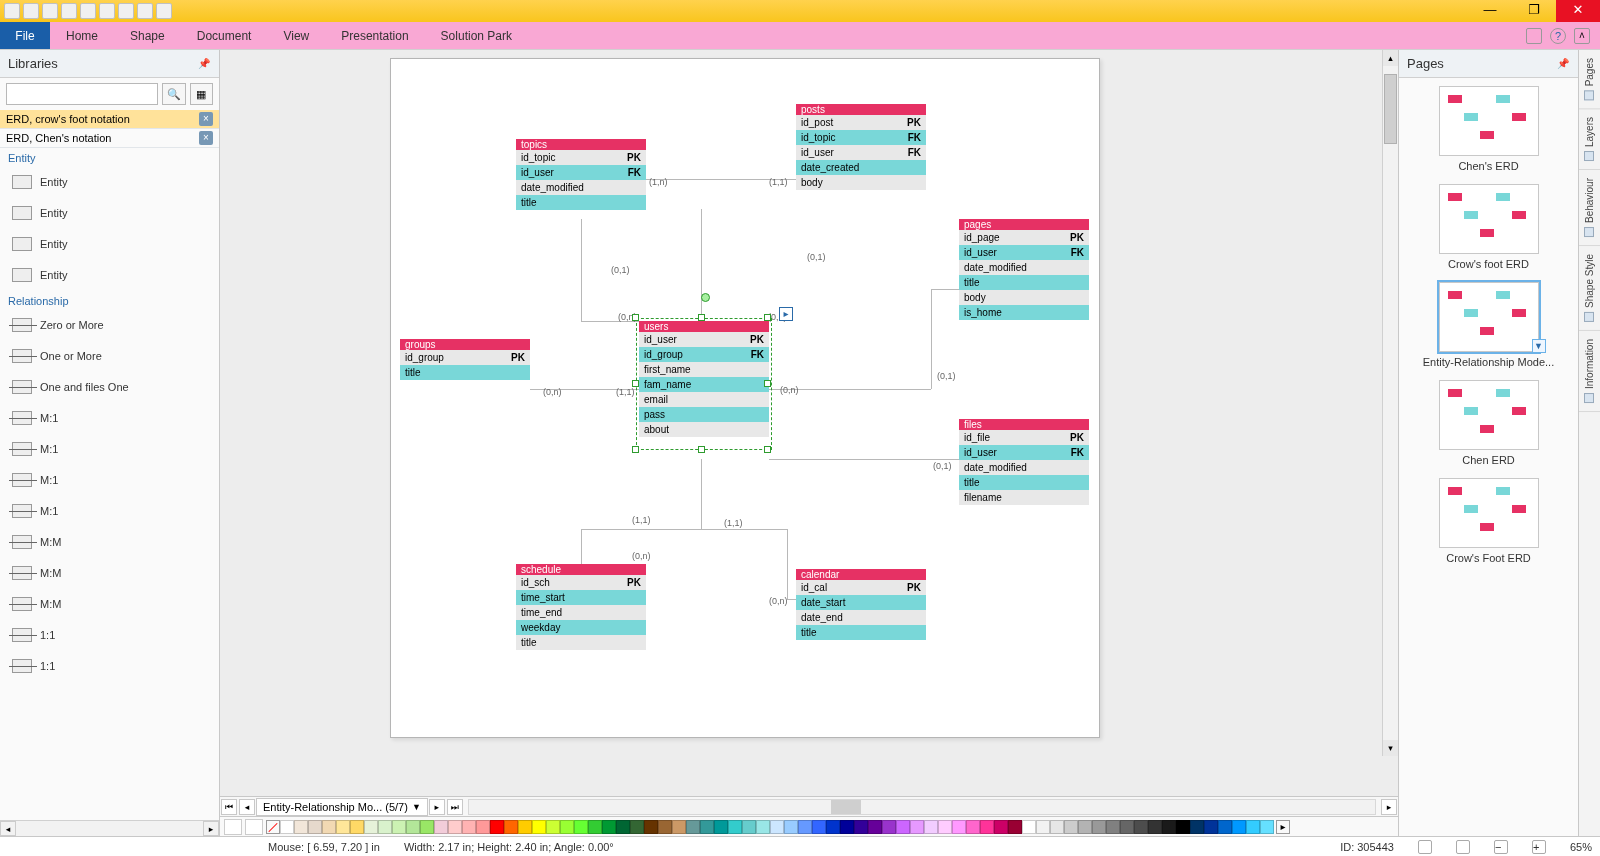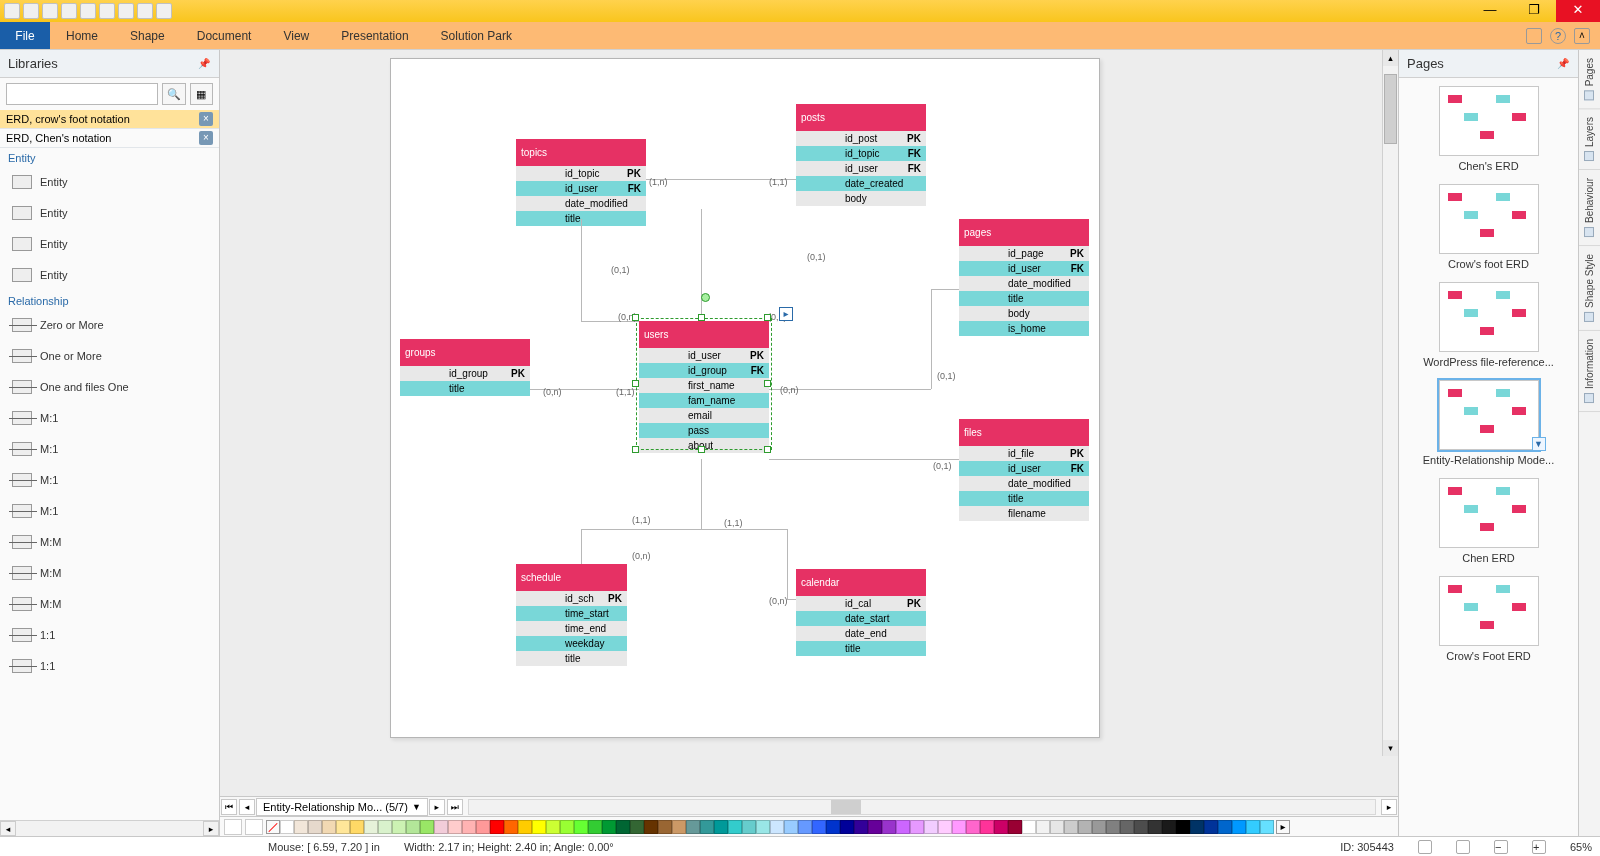--- a/index.html
+++ b/index.html
@@ -8,21 +8,21 @@
 
 .titlebar { height: 22px; background: linear-gradient(#ffd24d,#f9c51d); display: flex; align-items: center; font-size: 12px; position: relative; }
 .qat { display: flex; gap: 3px; padding-left: 4px; }
 .qat .qbtn { width: 16px; height: 16px; background: #f0f0f0; border: 1px solid #c0c0c0; border-radius: 2px; }
 .title-text { position: absolute; left: 50%; transform: translateX(-50%); color: #000; }
 .win-controls { margin-left: auto; display: flex; }
 .win-controls .wb { width: 44px; height: 22px; text-align: center; line-height: 20px; font-size: 13px; }
 .win-controls .close { background: #e81123; color: #fff; }
 
 
-.ribbon { height: 28px; background: #fdba74; border-bottom: 1px solid #d0d0d0; display: flex; align-items: stretch; font-size: 12px; }
+.ribbon { height: 28px; background: #f9a8d4; border-bottom: 1px solid #d0d0d0; display: flex; align-items: stretch; font-size: 12px; }
 .file-tab { background: #1a5ea8; color: #fff; width: 50px; display: flex; align-items: center; justify-content: center; }
 .ribbon-tab { padding: 0 16px; display: flex; align-items: center; color: #333; }
 .ribbon-right { margin-left: auto; display: flex; align-items: center; gap: 8px; padding-right: 10px; }
 .rb-icon { width: 16px; height: 16px; border: 1px solid #999; border-radius: 2px; }
 
 
 .main { display: flex; height: calc(856px - 22px - 28px - 20px); }
 
 
 .libraries { width: 220px; border-right: 1px solid #c8c8c8; display: flex; flex-direction: column; background: #fafafa; }
@@ -49,24 +49,24 @@
 .canvas-scroll { flex: 1; overflow: hidden; position: relative; }
 .vscrollbar { position: absolute; right: 0; top: 0; bottom: 40px; width: 16px; background: #f2f2f2; border-left: 1px solid #d0d0d0; }
 .vscrollbar .thumb { position: absolute; left: 1px; right: 1px; top: 24px; height: 70px; background: #cfcfcf; border: 1px solid #b0b0b0; }
 .vscrollbar .ar { position:absolute; left:0; right:0; height:16px; text-align:center; font-size:9px; line-height:16px; background:#e8e8e8; }
 .vscrollbar .up{top:0;} .vscrollbar .dn{bottom:0;}
 
 .page { position: absolute; left: 170px; top: 8px; width: 710px; height: 680px; background: #fff; border: 1px solid #b5b5b5; box-shadow: 2px 2px 4px rgba(0,0,0,.1); }
 
 
 .erd { position: absolute; font-size: 10px; }
-.erd .hdr { background: #e63164; color: #fff; padding: 8px 5px; font-size: 10px; }
+.erd .hdr { background: #e63164; color: #fff; padding: 0 5px; font-size: 10px; }
 .erd .row { display: flex; padding: 2px 5px; background: #e8e8e8; }
 .erd .row.alt { background: #79d7d8; }
-.erd .row .col1 { flex: 1; margin-left: 44px; }
+.erd .row .col1 { flex: 1; }
 .erd .row .col2 { width: 24px; text-align: right; font-weight: bold; }
 
 
 .selbox { position: absolute; border: 1px dashed #2e9b2e; }
 .handle { position: absolute; width: 7px; height: 7px; background: #fff; border: 1px solid #2e9b2e; }
 .rot { position:absolute; width:9px; height:9px; border:1px solid #2e9b2e; border-radius:50%; background:#a7f0a0; }
 .smart-btn { position:absolute; width:14px; height:14px; background:#fff; border:1px solid #2a6aa8; color:#2a6aa8; font-size:10px; text-align:center; line-height:12px; }
 
 
 .ctxmenu { position: absolute; background: #fff; border: 1px solid #b0b0b0; box-shadow: 2px 2px 4px rgba(0,0,0,.2); font-size: 12px; }
@@ -374,21 +374,21 @@
             </div>
             <div class="row alt">
               <span class="col1">title</span>
               <span class="col2"></span>
             </div>
             <div class="row">
               <span class="col1">filename</span>
               <span class="col2"></span>
             </div>
           </div>
-          <div class="erd" style="left: 125px; top: 505px; width: 111px;">
+          <div class="erd" style="left: 125px; top: 505px; width: 130px;">
             <div class="hdr">schedule</div>
             <div class="row">
               <span class="col1">id_sch</span>
               <span class="col2">PK</span>
             </div>
             <div class="row alt">
               <span class="col1">time_start</span>
               <span class="col2"></span>
             </div>
             <div class="row">
@@ -587,30 +587,20 @@
           <div class="page-thumb">
             <div class="mini" style="left: 8px; top: 8px; width: 14px; height: 8px;"></div>
             <div class="minib" style="left: 24px; top: 26px; width: 14px; height: 8px;"></div>
             <div class="mini" style="left: 40px; top: 44px; width: 14px; height: 8px;"></div>
             <div class="minib" style="left: 56px; top: 8px; width: 14px; height: 8px;"></div>
             <div class="mini" style="left: 72px; top: 26px; width: 14px; height: 8px;"></div>
           </div>
           <div class="page-label">Crow's foot ERD</div>
         </div>
         <div>
-          <div class="page-thumb">
-            <div class="mini" style="left: 8px; top: 8px; width: 14px; height: 8px;"></div>
-            <div class="minib" style="left: 24px; top: 26px; width: 14px; height: 8px;"></div>
-            <div class="mini" style="left: 40px; top: 44px; width: 14px; height: 8px;"></div>
-            <div class="minib" style="left: 56px; top: 8px; width: 14px; height: 8px;"></div>
-            <div class="mini" style="left: 72px; top: 26px; width: 14px; height: 8px;"></div>
-          </div>
-          <div class="page-label">WordPress file-reference...</div>
-        </div>
-        <div>
           <div class="page-thumb sel">
             <div class="mini" style="left: 8px; top: 8px; width: 14px; height: 8px;"></div>
             <div class="minib" style="left: 24px; top: 26px; width: 14px; height: 8px;"></div>
             <div class="mini" style="left: 40px; top: 44px; width: 14px; height: 8px;"></div>
             <div class="minib" style="left: 56px; top: 8px; width: 14px; height: 8px;"></div>
             <div class="mini" style="left: 72px; top: 26px; width: 14px; height: 8px;"></div>
             <div class="pg-dd">▼</div>
           </div>
           <div class="page-label">Entity-Relationship Mode...</div>
         </div>

